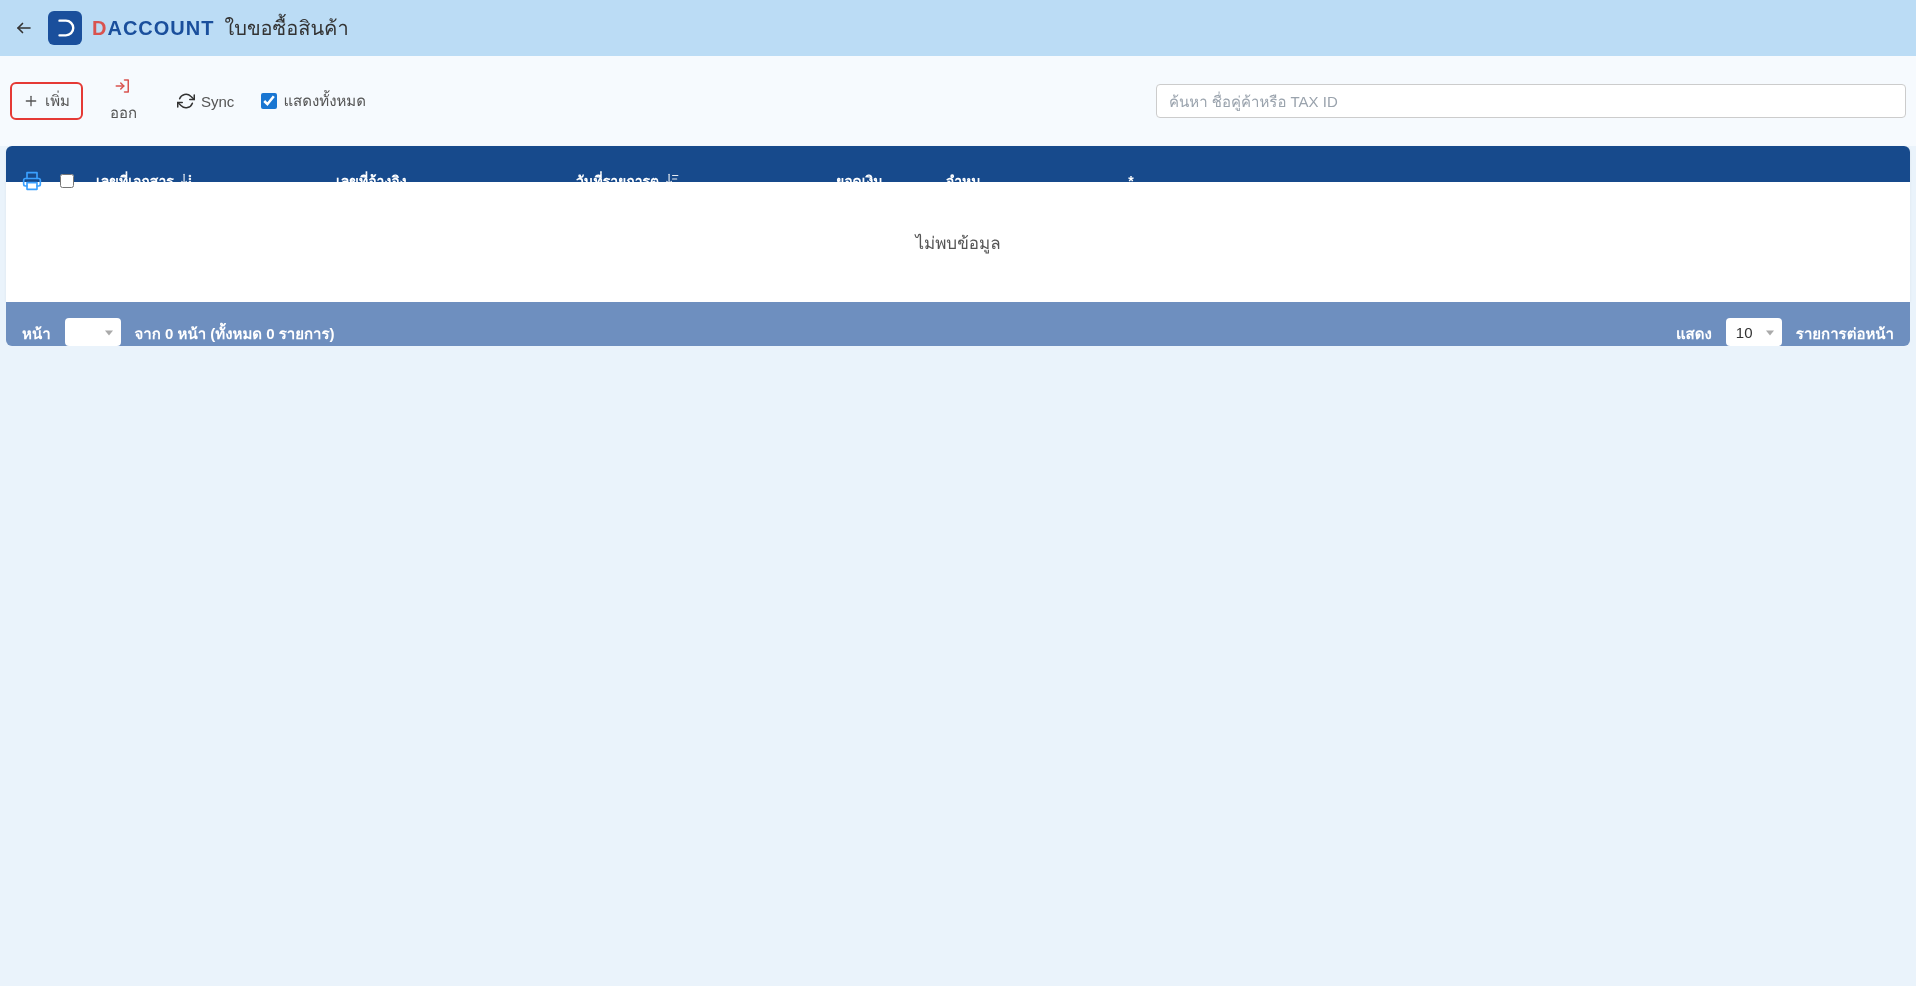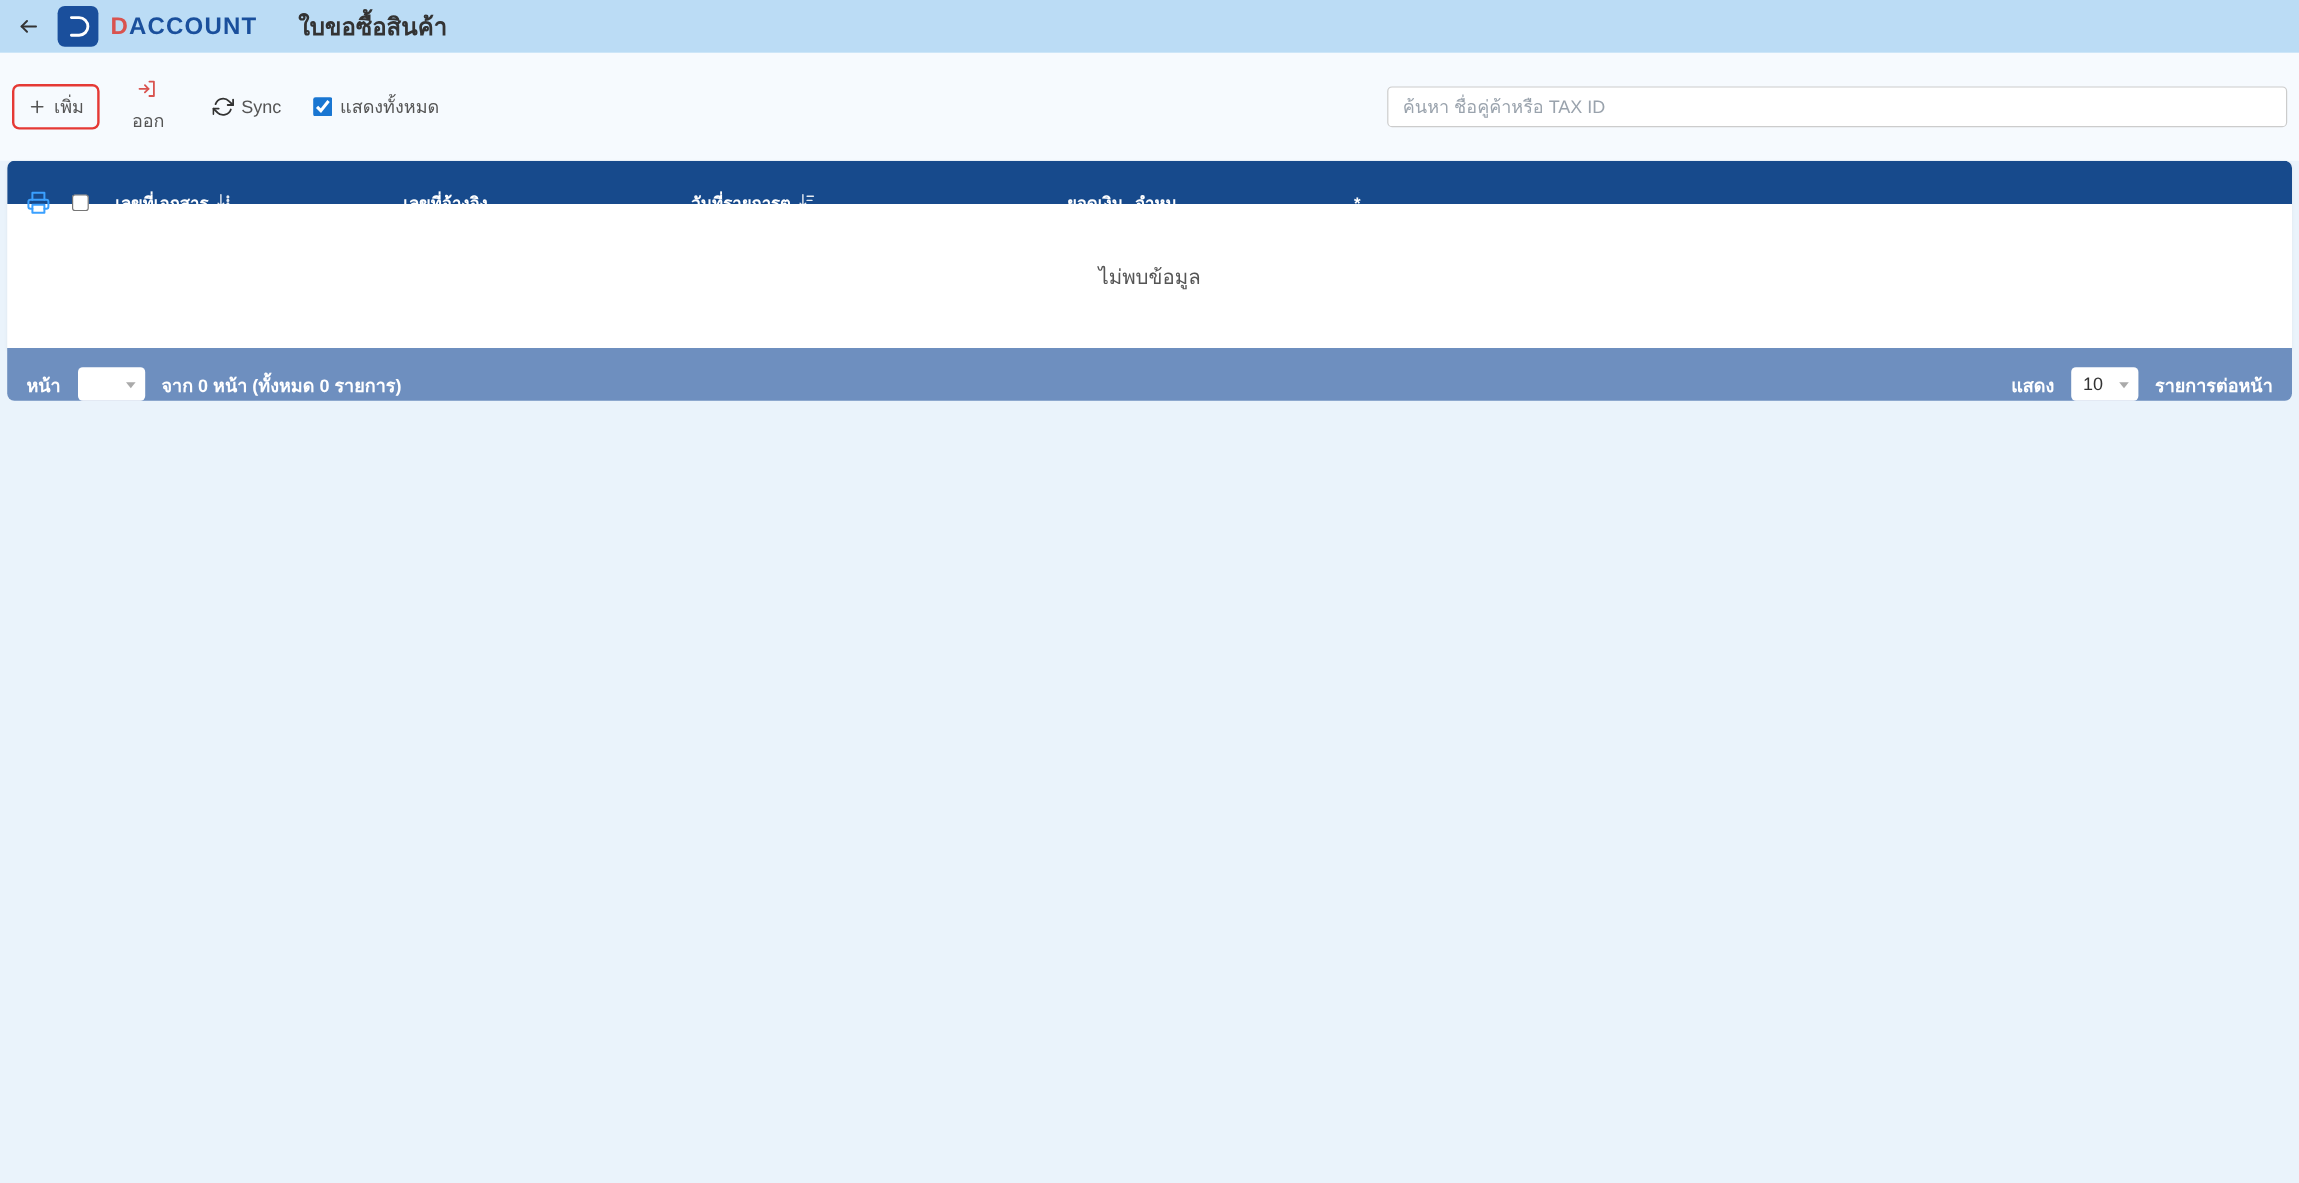--- a/index.html
+++ b/index.html
@@ -7,21 +7,21 @@
     font-family: "Segoe UI", Tahoma, sans-serif;
     background: #eaf3fb;
     width: 1916px;
     height: 986px;
     overflow: hidden;
     color: #333;
   }
   
   .top-header {
     background: #bbdcf5;
-    height: 44px;
+    height: 56px;
     display: flex;
     align-items: center;
     padding: 0 10px;
     gap: 10px;
   }
   .back-btn {
     width: 28px;
     height: 28px;
     display: flex;
     align-items: center;
@@ -43,23 +43,23 @@
   }
   .brand-text {
     font-size: 20px;
     font-weight: 600;
     letter-spacing: 1px;
   }
   .brand-text .d { color: #d9534f; }
   .brand-text .account { color: #1a4f9c; }
   .page-title {
     font-size: 20px;
-    font-weight: 700;
-    color: #333;
-    margin-left: 24px;
+    font-weight: 400;
+    color: #333;
+    margin-left: 0;
   }
   
   .toolbar {
     display: flex;
     align-items: center;
     padding: 14px 10px;
     gap: 14px;
     background: #f6fafe;
   }
   .tb-btn {
@@ -129,21 +129,21 @@
     gap: 0;
   }
   .th { display: flex; align-items: center; gap: 6px; margin-top: 33px; }
   .th-print { width: 38px; color: #56b6ff; }
   .th-chk { width: 36px; }
   .th-chk input { width: 14px; height: 14px; accent-color: #fff; }
   .th-docno { width: 240px; }
   .th-ref { width: 240px; }
   .th-vendor { flex: 1; }
   .th-date { width: 260px; }
-  .th-amount { width: 100px; text-align: right; justify-content: flex-end; }
+  .th-amount { width: 100px; text-align: right; }
   .th-status { width: 180px; padding-left: 10px; }
   .th-star { width: 30px; text-align: center; justify-content: center; }
   .sort-ico { font-size: 12px; opacity: 0.9; }
   .tbody {
     min-height: 120px;
     display: flex;
     align-items: center;
     justify-content: center;
     color: #555;
     font-size: 17px;

